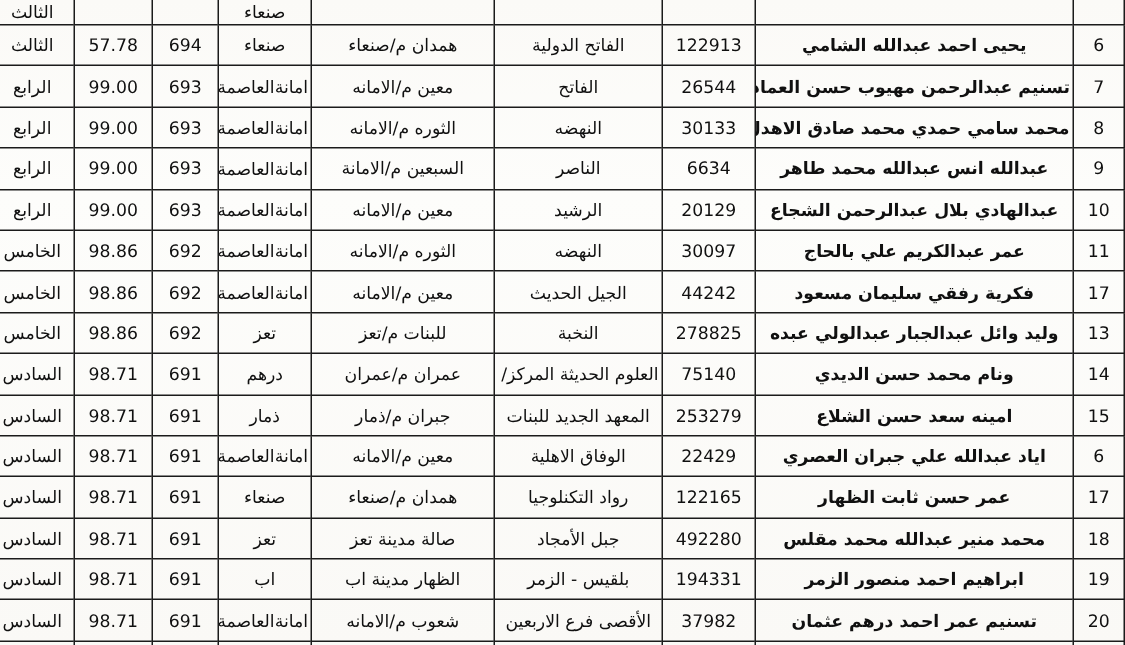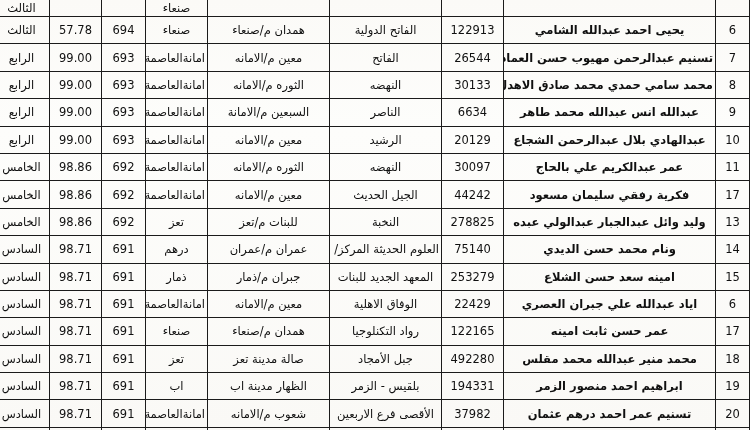--- a/index.html
+++ b/index.html
@@ -214,21 +214,21 @@
           <td class="num">22429</td>
           <td class="entity">الوفاق الاهلية</td>
           <td class="area">معين م/الامانه</td>
           <td class="office">امانةالعاصمة</td>
           <td class="num2">691</td>
           <td class="score">98.71</td>
           <td class="rank">السادس</td>
         </tr>
         <tr>
           <td class="seq">17</td>
-          <td class="name">عمر حسن ثابت امينه</td>
+          <td class="name">عمر حسن ثابت الظهار</td>
           <td class="num">122165</td>
           <td class="entity">رواد التكنلوجيا</td>
           <td class="area">همدان م/صنعاء</td>
           <td class="office">صنعاء</td>
           <td class="num2">691</td>
           <td class="score">98.71</td>
           <td class="rank">السادس</td>
         </tr>
         <tr>
           <td class="seq">18</td>

